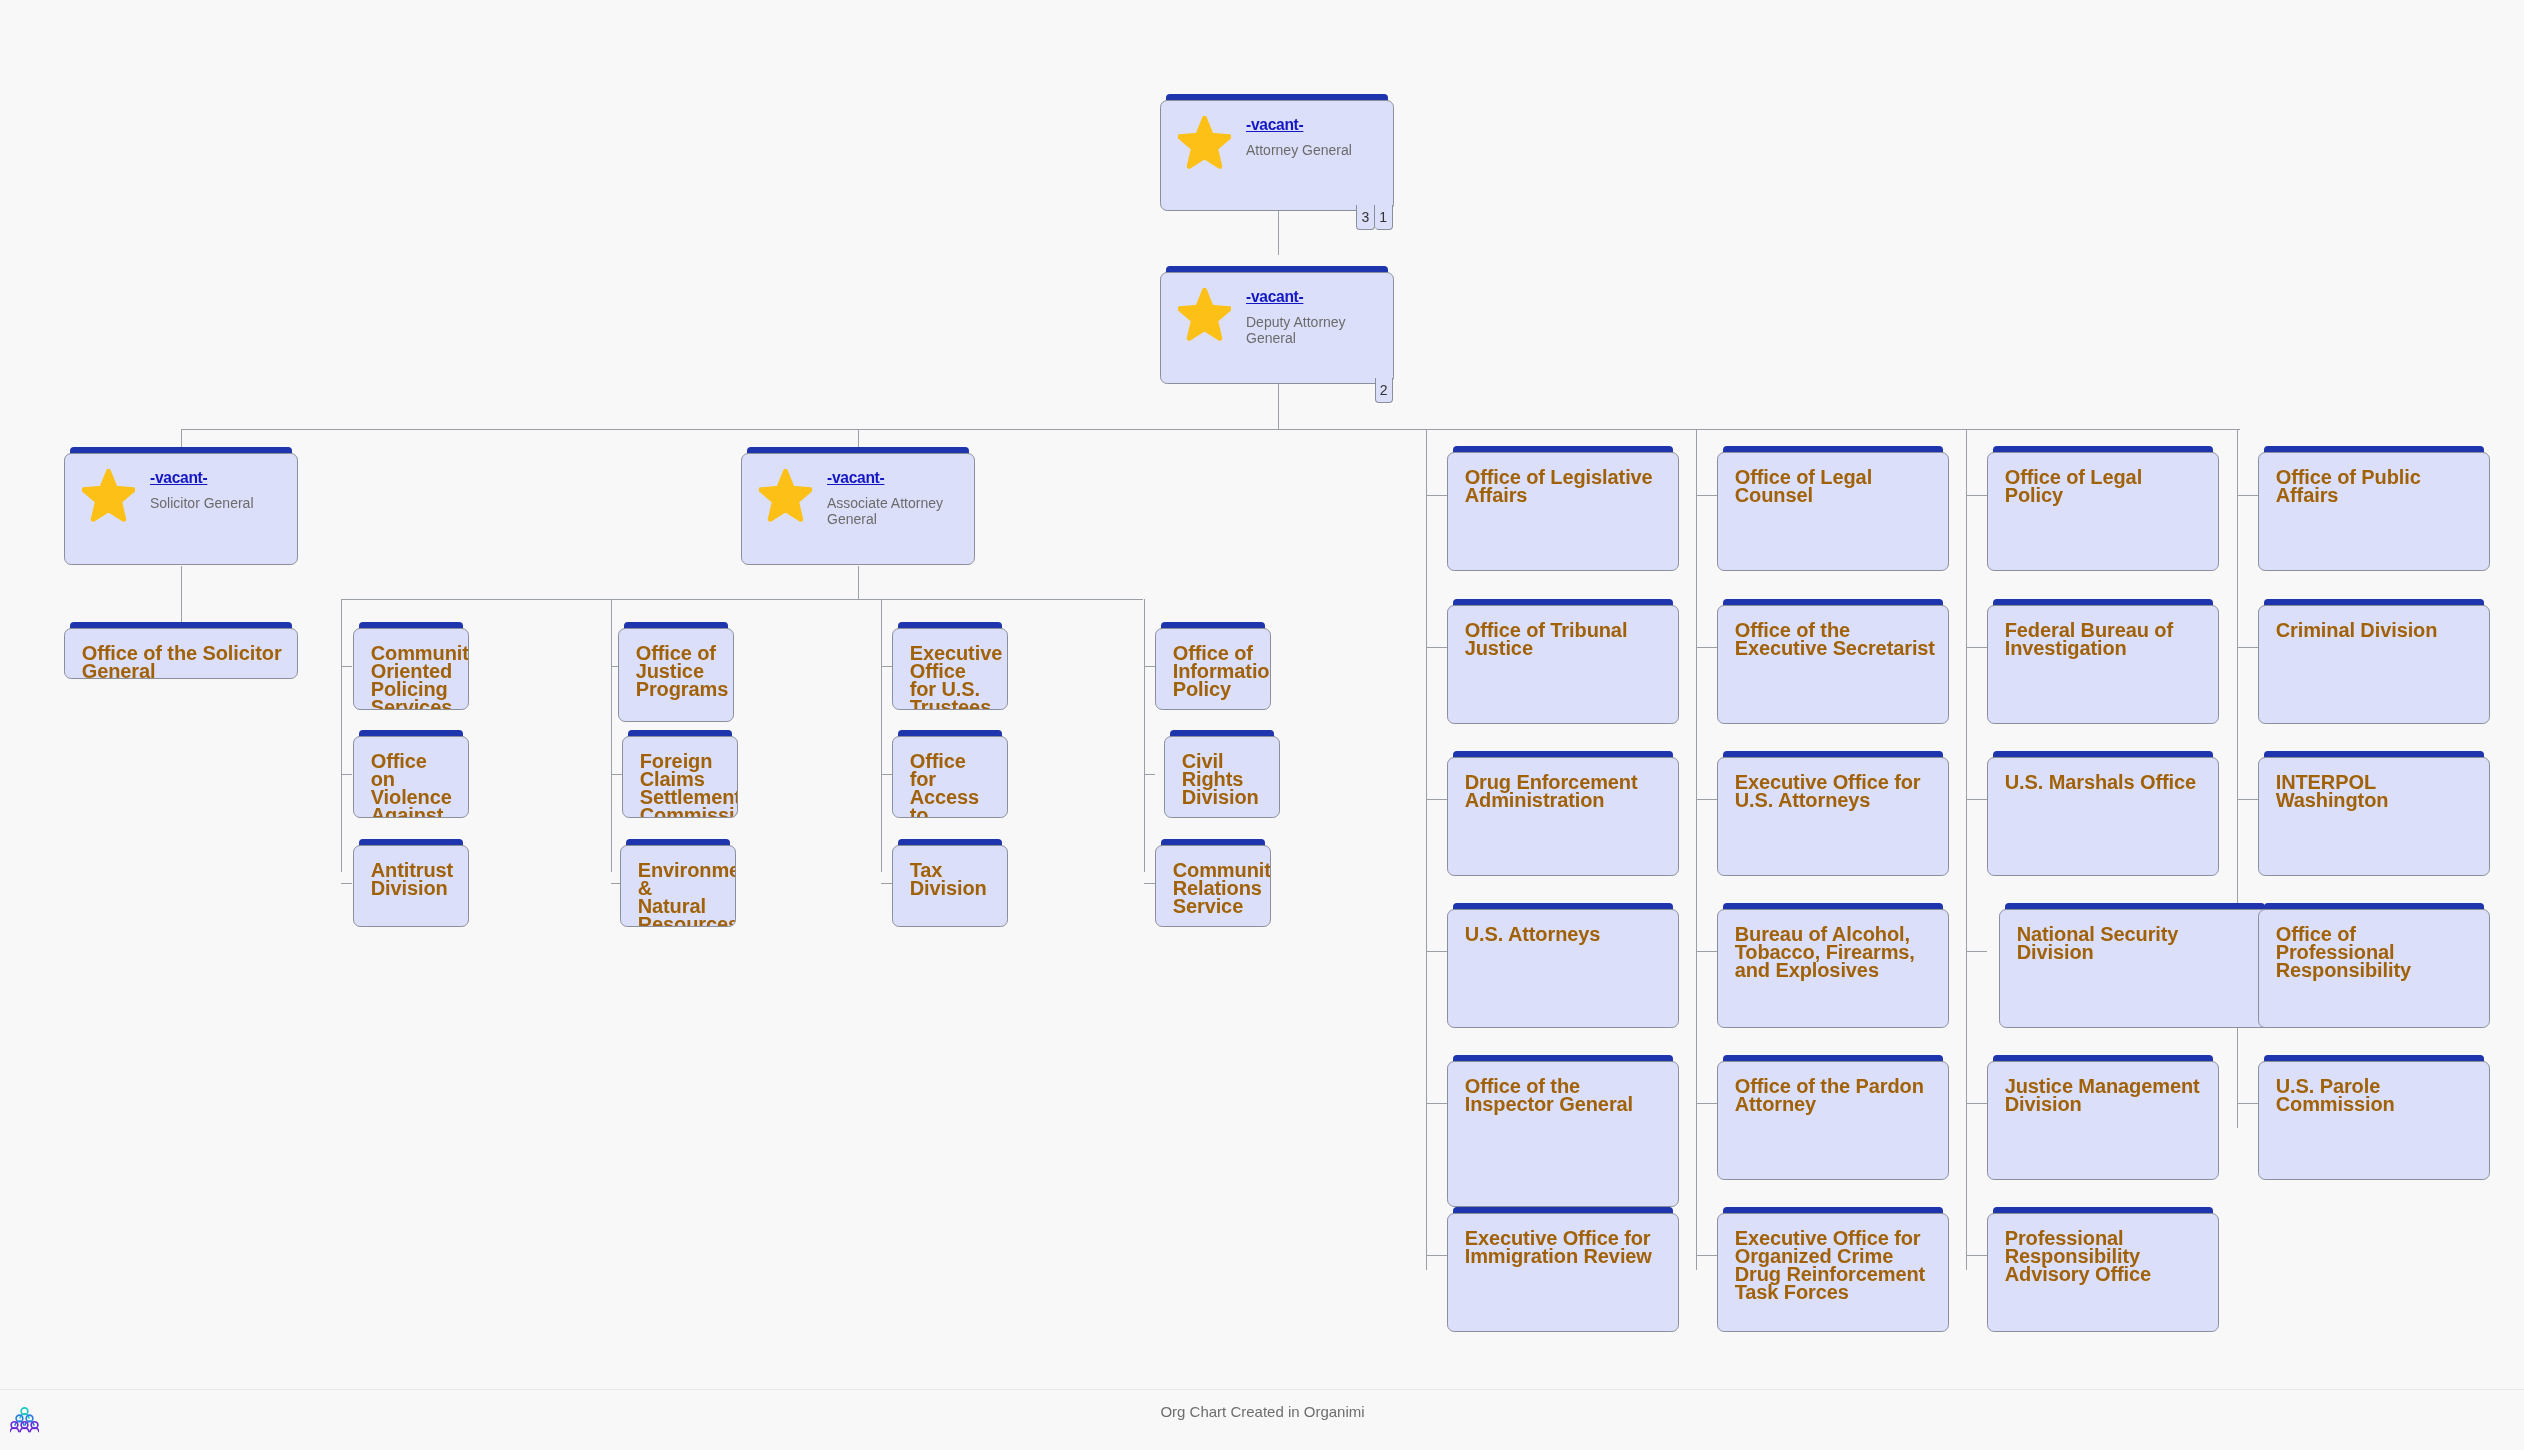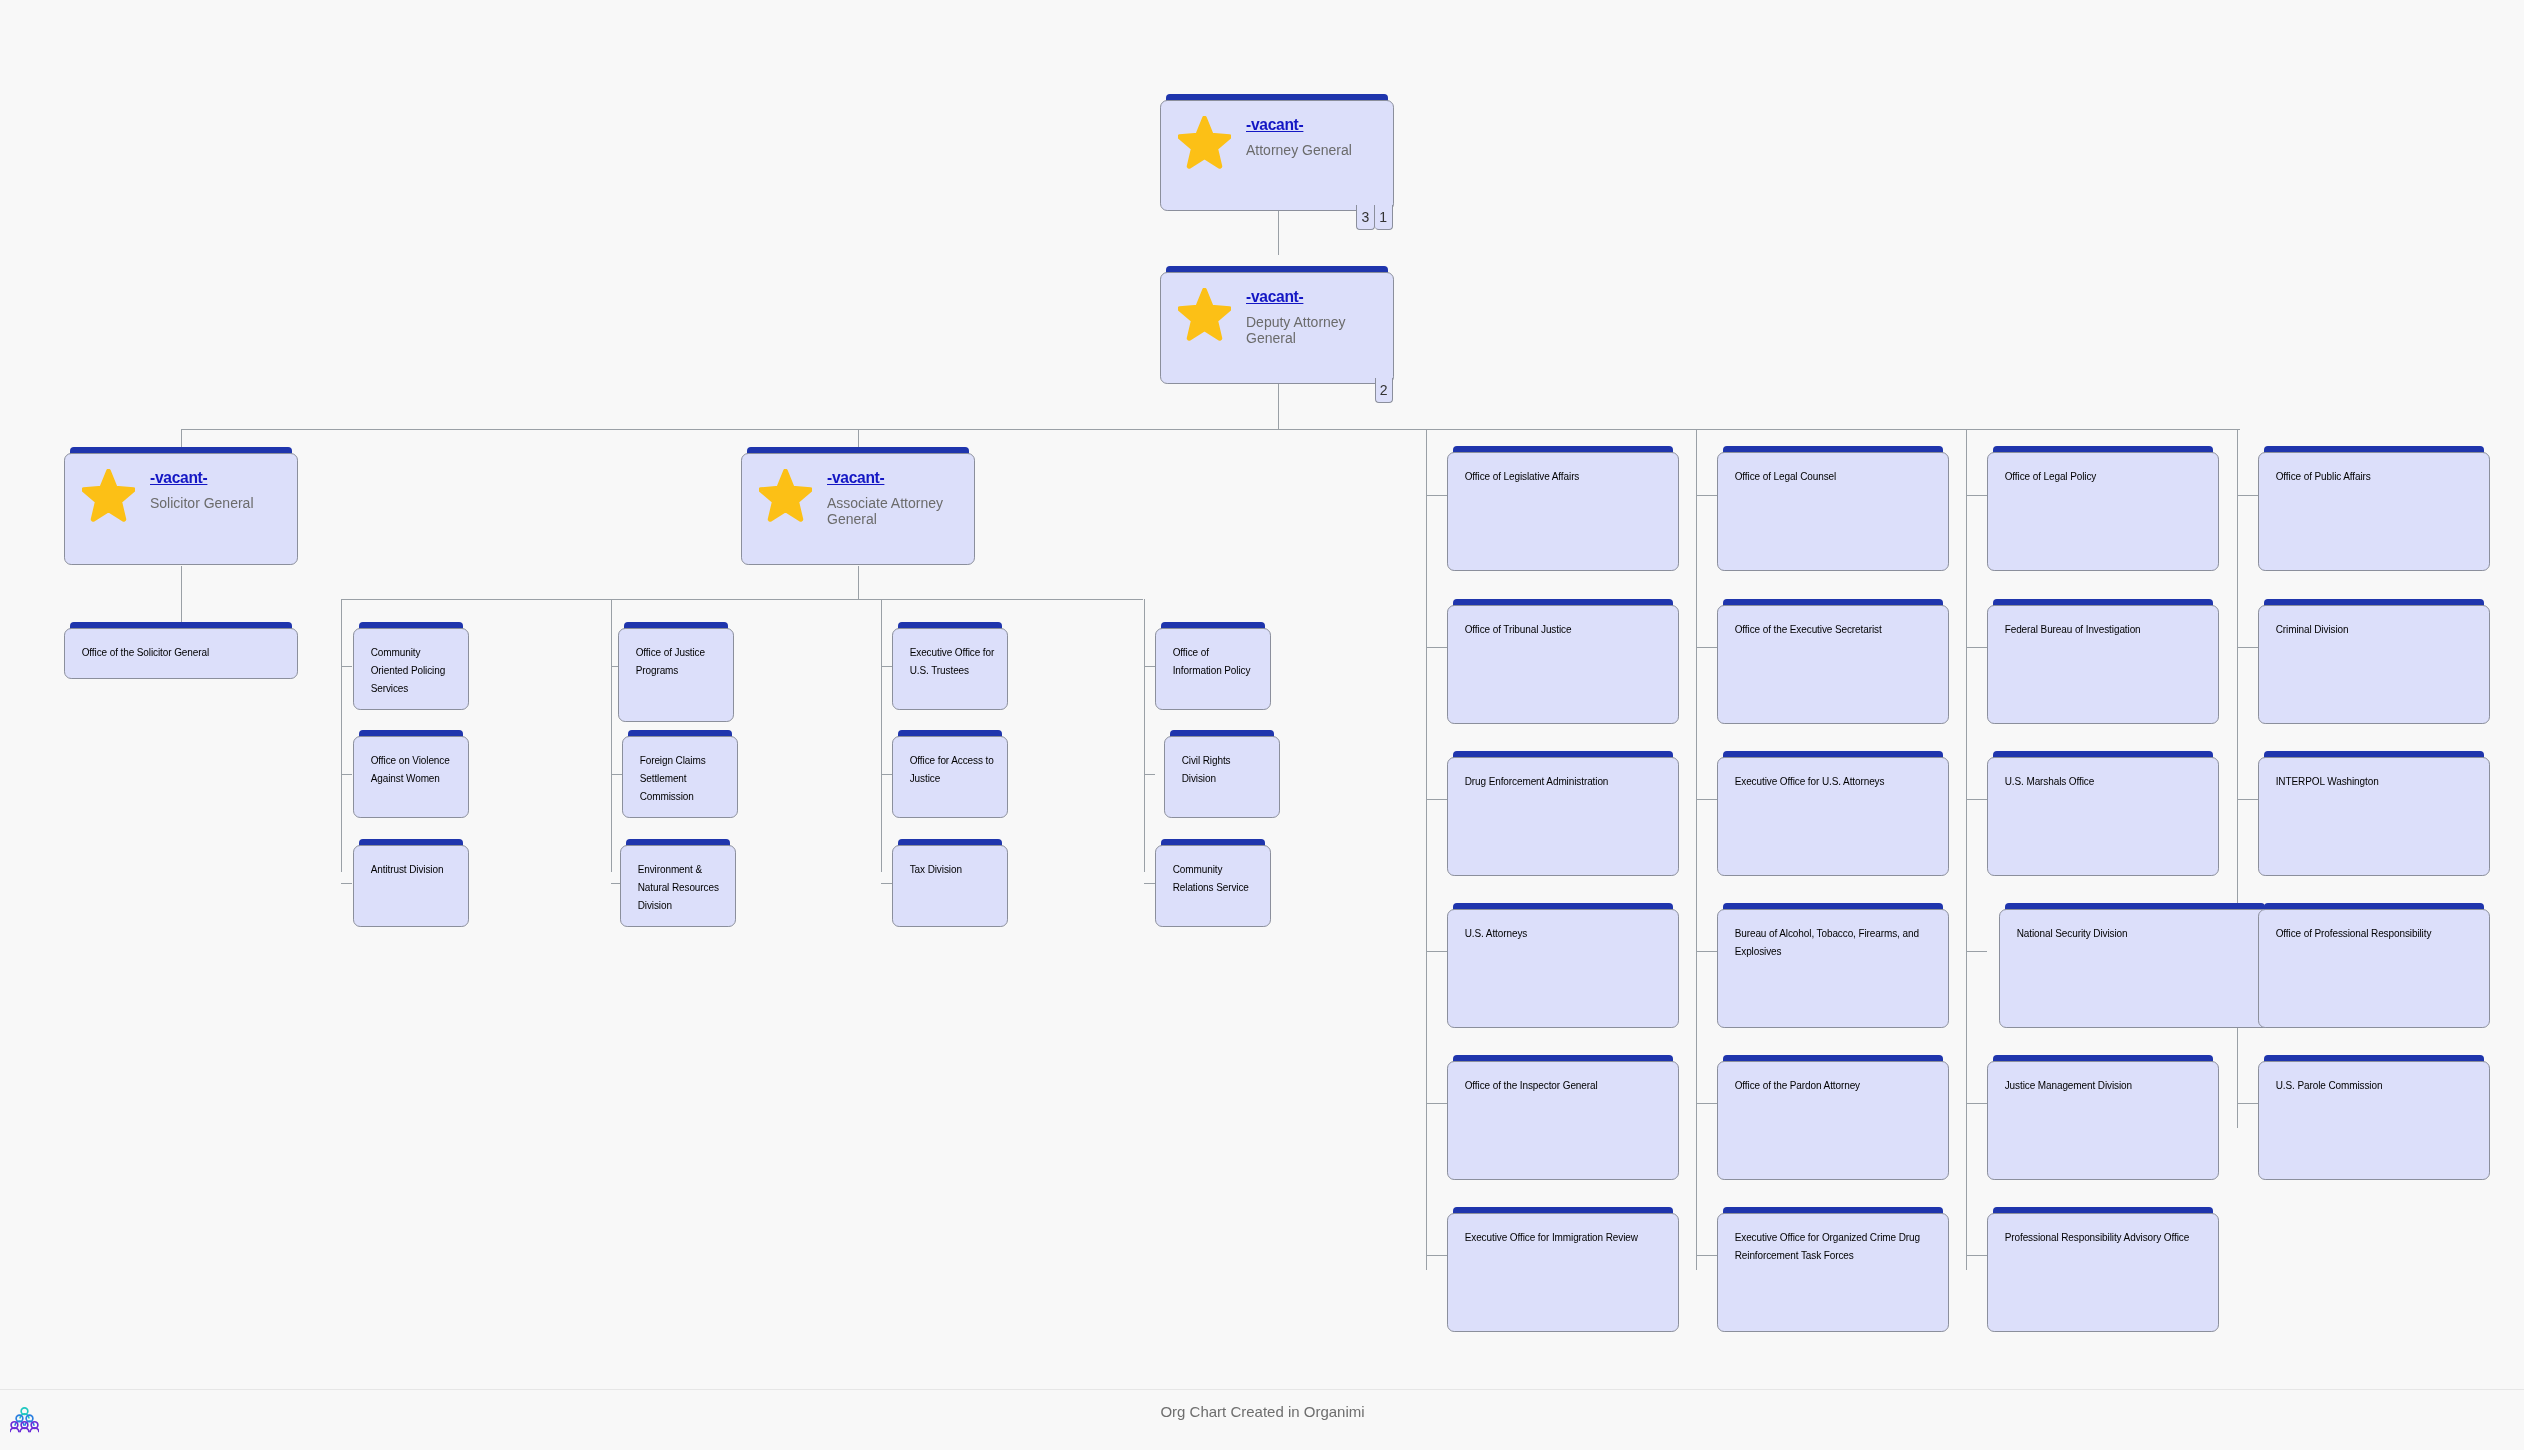--- a/index.html
+++ b/index.html
@@ -44,23 +44,23 @@
     box-sizing: border-box;
     overflow: hidden;
   }
 
   
   .unit .label {
     position: absolute;
     left: 16.7px;
     right: 12.3px;
     top: 14.5px;
-    color: #000000;
-    font-weight: normal;
-    font-size: 10px;
+    color: #a16207;
+    font-weight: bold;
+    font-size: 20px;
     line-height: 18px;
     letter-spacing: -0.1px;
   }
 
   
   .person .star {
     position: absolute;
     left: 16.7px;
     top: 14.5px;
     width: 53px;
@@ -361,21 +361,21 @@
     <div class="body">
       <div class="label">Drug Enforcement Administration</div>
     </div>
   </div>
   <div class="node unit" style="left:1447px; top:903px; width:232px; height:125px;">
     <div class="tab"></div>
     <div class="body">
       <div class="label">U.S. Attorneys</div>
     </div>
   </div>
-  <div class="node unit" style="left:1447px; top:1055px; width:232px; height:125px;">
+  <div class="node unit" style="left:1447px; top:1055px; width:232px; height:152px;">
     <div class="tab"></div>
     <div class="body">
       <div class="label">Office of the Inspector General</div>
     </div>
   </div>
   <div class="node unit" style="left:1447px; top:1207px; width:232px; height:125px;">
     <div class="tab"></div>
     <div class="body">
       <div class="label">Executive Office for Immigration Review</div>
     </div>

